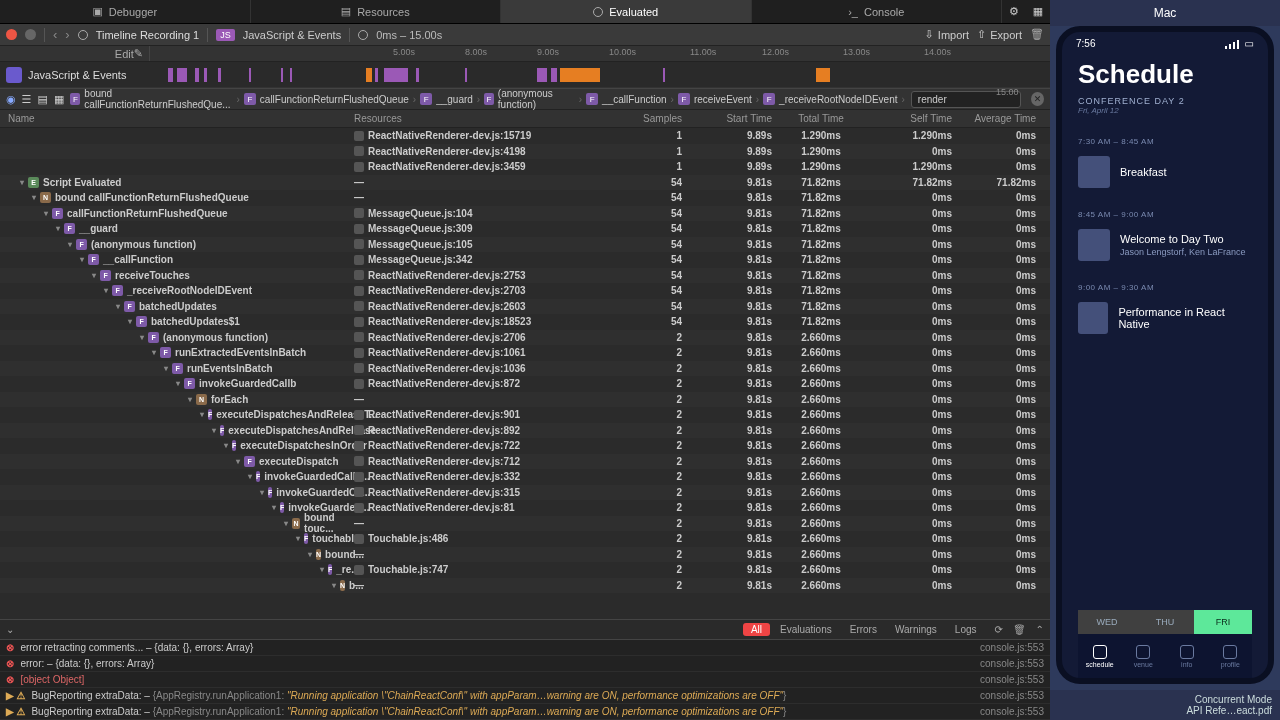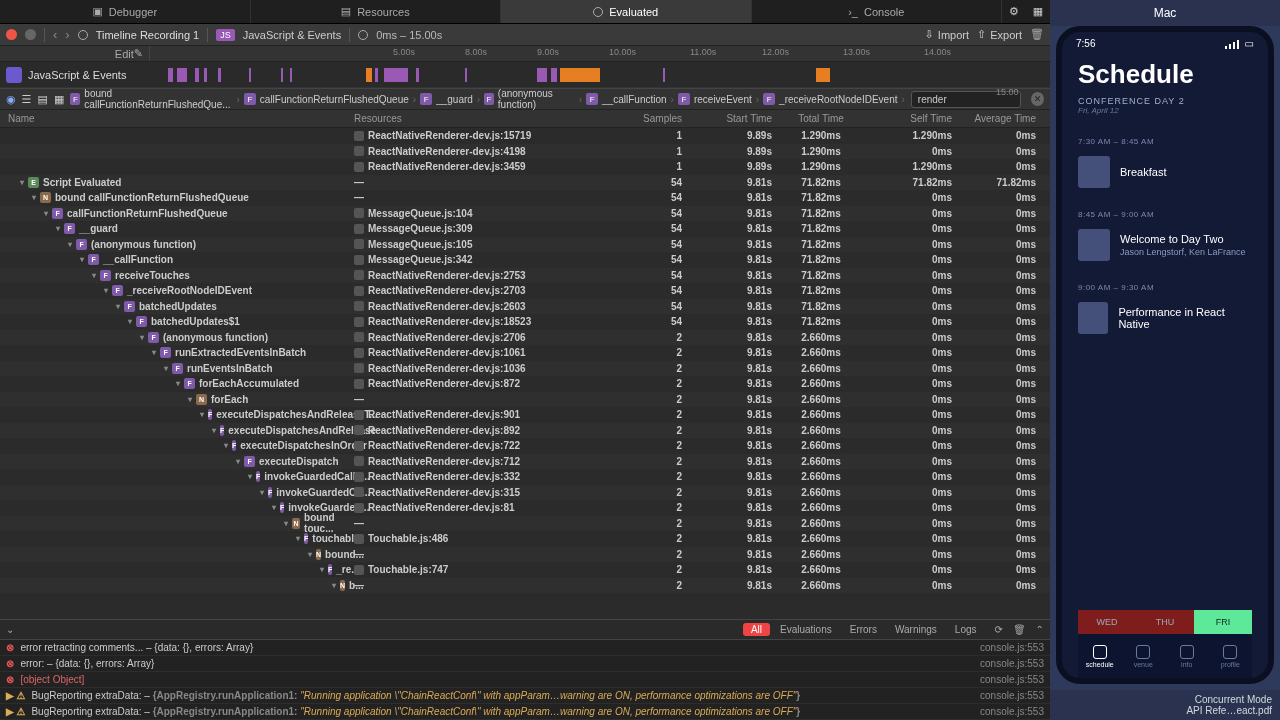--- a/index.html
+++ b/index.html
@@ -61,38 +61,38 @@
 .pill.active { background: #ef4444; color: #fff; border-radius: 3px; }
 .console { background: #222; border-top: 1px solid #444; font-size: 10px; font-family: Menlo, monospace; }
 .console-line { display: flex; padding: 2px 6px; align-items: center; gap: 6px; border-bottom: 1px solid #2d2d2d; }
 .err-icon { color: #e55; font-weight: bold; }
 .warn-icon { color: #da5; font-weight: bold; }
 .console-msg { flex: 1; color: #ccc; overflow: hidden; text-overflow: ellipsis; white-space: nowrap; }
 .console-src { color: #888; }
 .red-txt { color: #d66; }
 .orange-txt { color: #da5; }
 .italic { font-style: italic; }
-.gray-txt { color: #888; font-weight: bold; }
+.gray-txt { color: #888; }
 .right-panel { width: 230px; background: #2e3a5c; display: flex; flex-direction: column; }
 .mac-label { color: #fff; text-align: center; padding: 6px 0; font-size: 12px; background: #2a3250; }
 .phone { flex: 1; margin: 0 6px 6px; background: #131a36; border-radius: 24px; display: flex; flex-direction: column; overflow: hidden; border: 6px solid #0a0f22; }
 .statusbar { display: flex; justify-content: space-between; padding: 6px 14px; color: #fff; font-size: 10px; }
 .signal { display: flex; gap: 2px; align-items: flex-end; }
 .sig-bar { width: 2px; background: #fff; }
 .phone-content { flex: 1; padding: 0 16px; display: flex; flex-direction: column; }
 .schedule-title { color: #fff; font-size: 26px; font-weight: 700; margin-top: 4px; }
 .day-label { color: #a0b0d0; font-size: 9px; margin-top: 6px; letter-spacing: 1px; }
 .day-sub { color: #6a7aa0; font-size: 8px; font-style: italic; }
 .time-slot { color: #7a8ab0; font-size: 8px; margin-top: 22px; letter-spacing: 0.5px; }
 .event { display: flex; gap: 10px; margin-top: 10px; align-items: center; }
 .event-img { width: 32px; height: 32px; background: #44507a; border-radius: 3px; }
 .event-title { color: #fff; font-size: 11px; }
 .event-sub { color: #8a9ac0; font-size: 9px; margin-top: 2px; }
 .tabbar-days { display: flex; height: 24px; margin-top: auto; }
-.day-tab { flex: 1; display: flex; align-items: center; justify-content: center; font-size: 9px; background: #7f1d1d; color: #9ab; }
+.day-tab { flex: 1; display: flex; align-items: center; justify-content: center; font-size: 9px; background: #404040; color: #9ab; }
 .day-tab.active { background: #5de89a; color: #0a2a1a; }
 .tabbar-nav { display: flex; height: 44px; background: #0d1430; }
 .nav-item { flex: 1; display: flex; flex-direction: column; align-items: center; justify-content: center; gap: 2px; color: #6a7aa0; font-size: 7px; }
 .nav-item.active { color: #fff; }
 .nav-icon { width: 14px; height: 14px; border: 1.5px solid currentColor; border-radius: 3px; }
 .pdf-labels { padding: 4px 8px; text-align: right; color: #cdd; font-size: 10px; background: #2a3250; }
 </style>
 </head>
 <body>
 
@@ -494,21 +494,21 @@
         <div class="col-samp">2</div>
         <div class="col-start">9.81s</div>
         <div class="col-total">2.660ms</div>
         <div class="col-self">0ms</div>
         <div class="col-avg">0ms</div>
       </div>
       <div class="trow">
         <div class="col-name tree-cell" style="padding-left:176px">
     <span class="disc">▾</span>
     <span class="fn-icon">F</span>
-    <span>forEachAccumulated</span>
+    <span>invokeGuardedCallb</span>
         </div>
         <div class="col-loc tree-cell">
           <span class="loc-icon"></span>
           <span>ReactNativeRenderer-dev.js:872</span>
         </div>
         <div class="col-samp">2</div>
         <div class="col-start">9.81s</div>
         <div class="col-total">2.660ms</div>
         <div class="col-self">0ms</div>
         <div class="col-avg">0ms</div>

